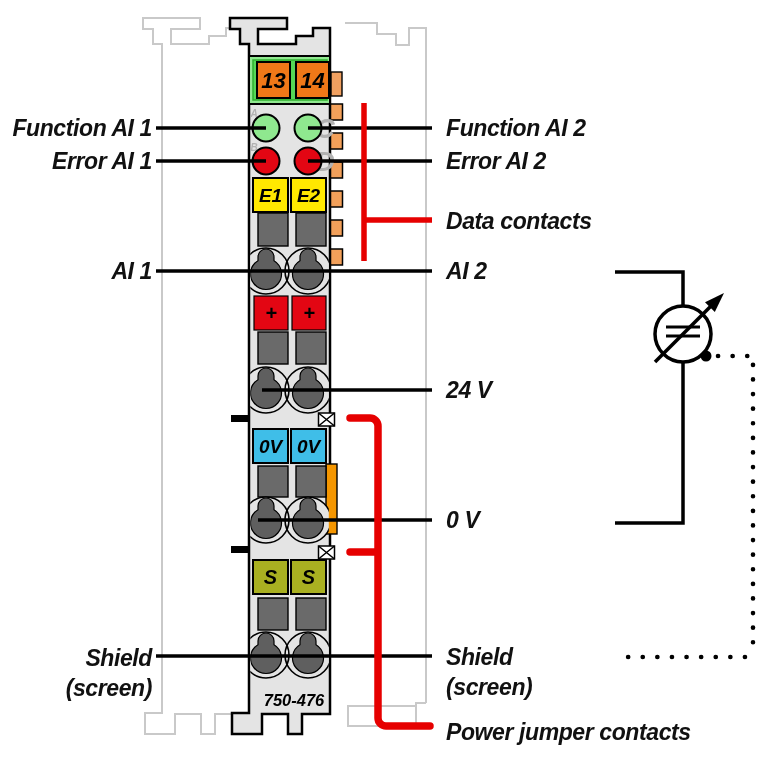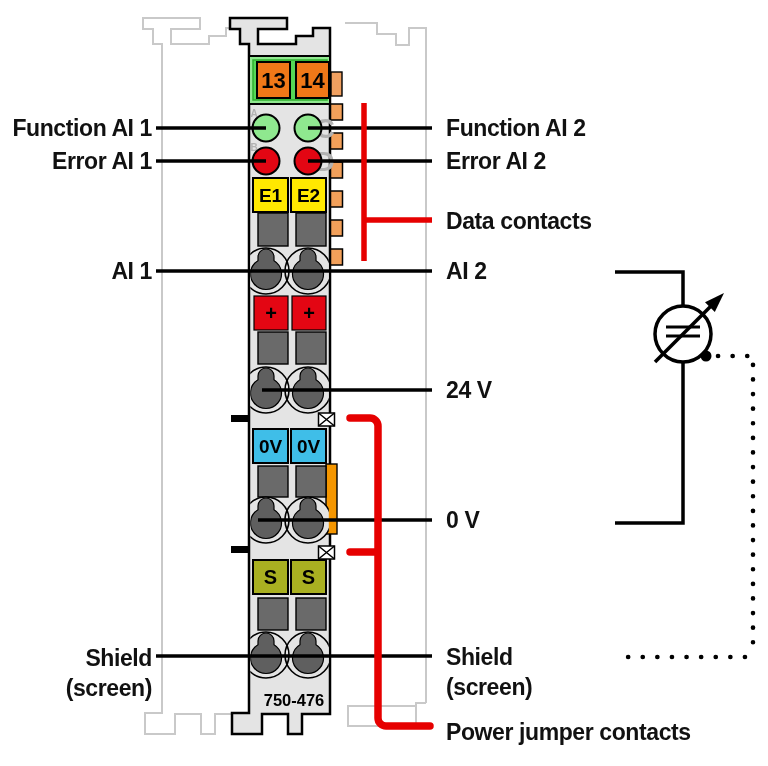--- a/index.html
+++ b/index.html
@@ -1,16 +1,16 @@
 <!DOCTYPE html>
 <html><head>
 <meta charset="utf-8">
 <style>
   html,body{margin:0;padding:0;background:#ffffff;}
-  .stage{position:relative;width:768px;height:766px;background:#fff;overflow:hidden;}
+  .stage{position:relative;width:768px;height:766px;background:#fff;overflow:hidden;font-style:italic;}
   svg{display:block;}
   .lbl{font-family:"Liberation Sans",sans-serif;font-weight:700;font-size:23px;letter-spacing:-0.4px;fill:#111;}
   .mtx{font-family:"Liberation Sans",sans-serif;font-weight:700;fill:#000;}
   .ltr{font-family:"Liberation Sans",sans-serif;font-weight:700;fill:#b2b2b2;}
   .ghost{fill:none;stroke:#c9c9c9;stroke-width:2;}
   .body{fill:#e4e4e4;stroke:#000;stroke-width:2.5;}
   .wire{stroke:#000;stroke-width:3.5;fill:none;}
   .lline{stroke:#000;stroke-width:3.6;fill:none;}
   .dotted{stroke:#000;stroke-width:4.6;fill:none;stroke-dasharray:0.1 14.5;stroke-linecap:round;}
   .redthin{stroke:#e60000;stroke-width:5.5;fill:none;}

